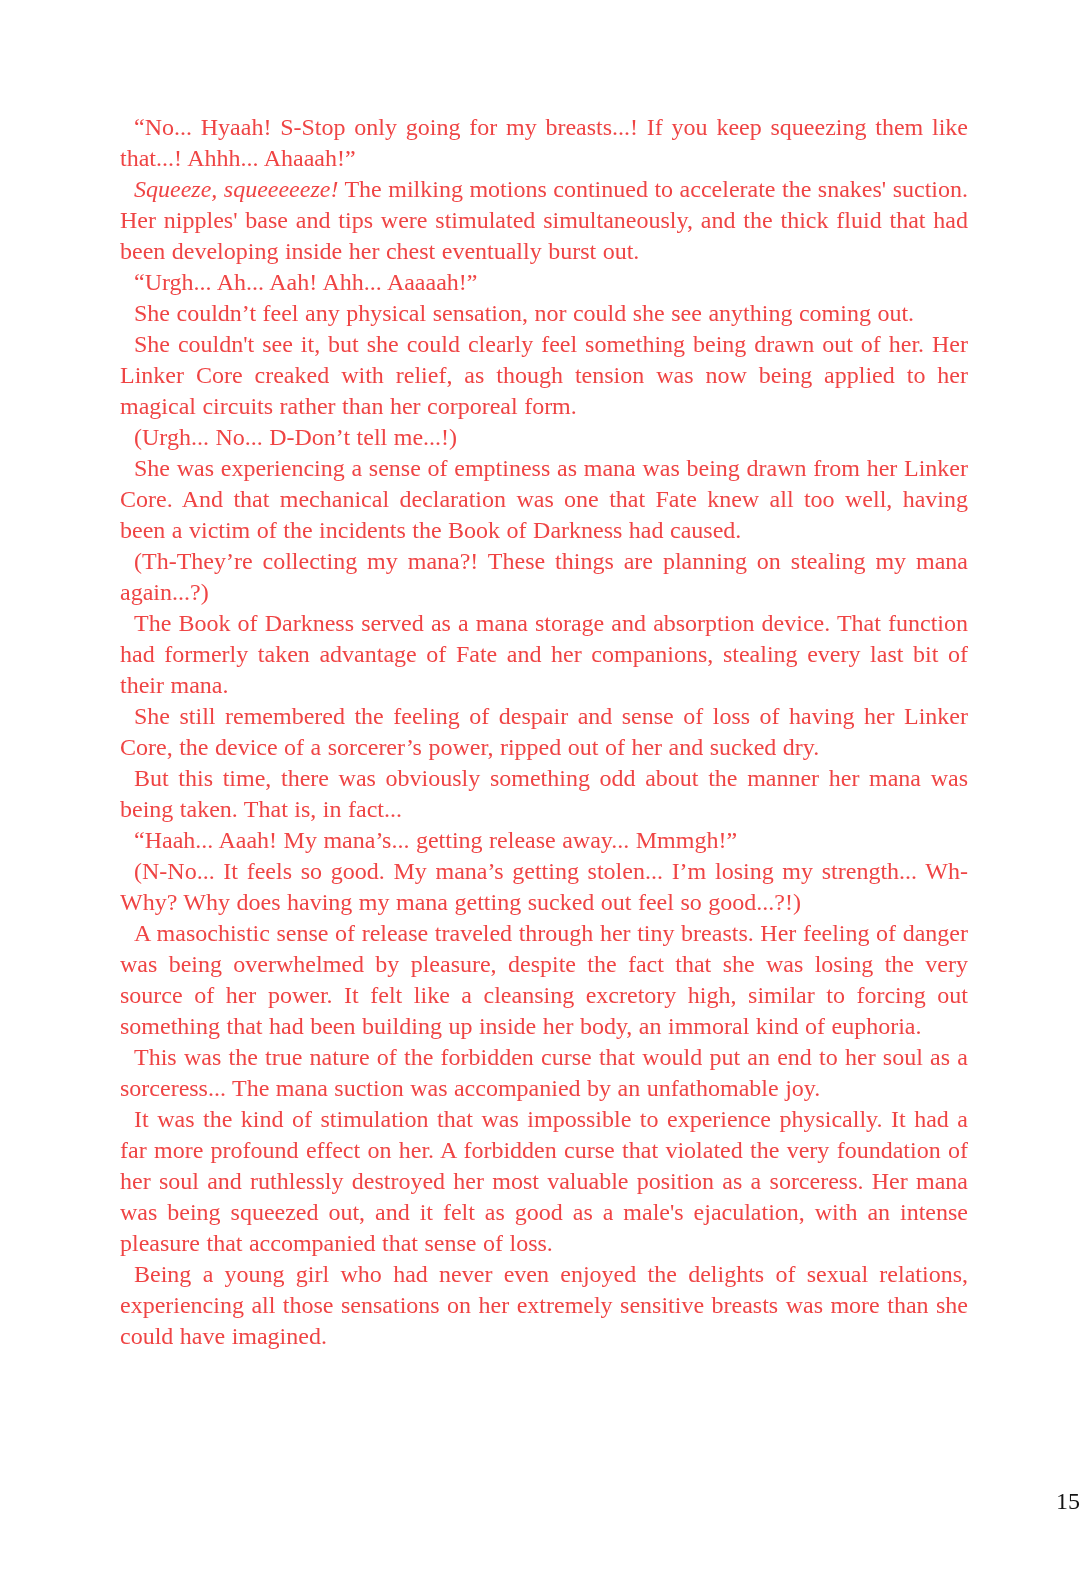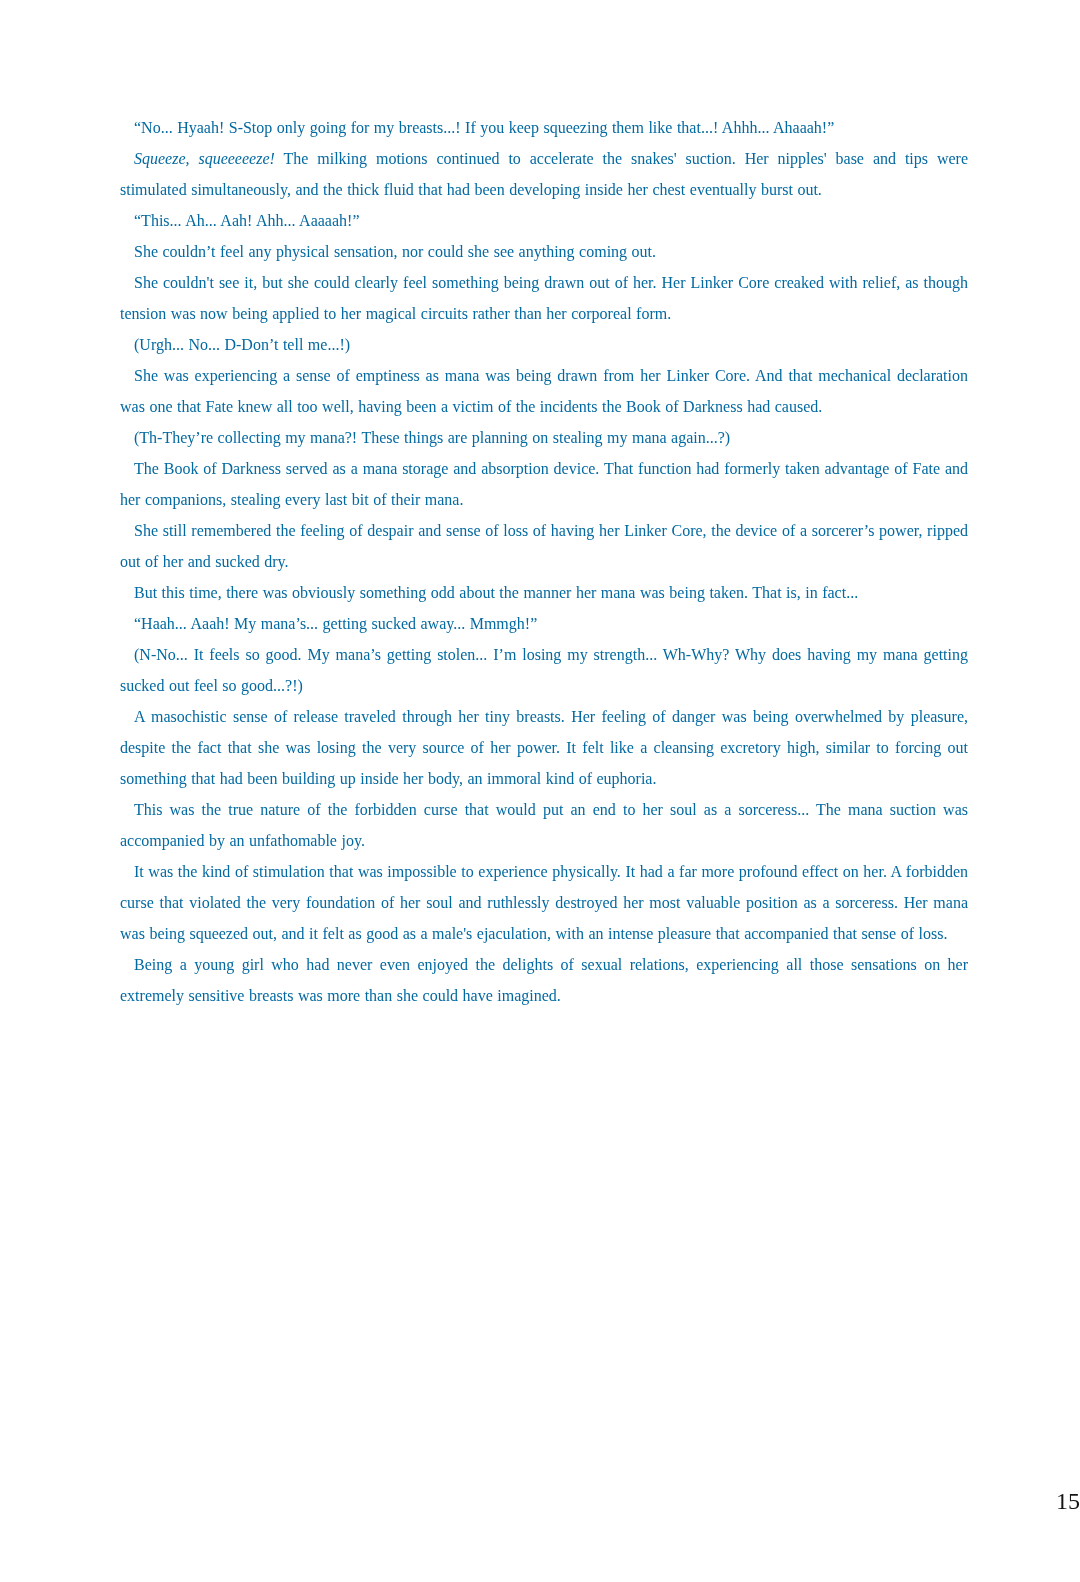--- a/index.html
+++ b/index.html
@@ -19,23 +19,23 @@
     left: 120px;
     top: 112px;
     width: 848px;
     text-align: justify;
   }
   .text-block p {
     margin: 0;
     padding: 0;
     text-indent: 14px;
     font-family: "Liberation Serif", "DejaVu Serif", serif;
-    font-size: 16px;
+    font-size: 24px;
     line-height: 31px;
-    color: #0369a1;
+    color: #ef4444;
     word-spacing: 0.5px;
   }
   .text-block p em {
     font-style: italic;
   }
   .page-number {
     position: absolute;
     left: 0;
     top: 1488px;
     width: 100%;
@@ -45,30 +45,30 @@
     color: #141414;
   }
 </style>
 </head>
 <body>
 
 <div class="book-page">
   <div class="text-block">
       <p><span>“No... Hyaah! S-Stop only going for my breasts...! If you keep squeezing them like that...! Ahhh... Ahaaah!”</span></p>
       <p><em>Squeeze, squeeeeeze!</em><span> The milking motions continued to accelerate the snakes' suction. Her nipples' base and tips were stimulated simultaneously, and the thick fluid that had been developing inside her chest eventually burst out.</span></p>
-      <p><span>“This... Ah... Aah! Ahh... Aaaaah!”</span></p>
+      <p><span>“Urgh... Ah... Aah! Ahh... Aaaaah!”</span></p>
       <p><span>She couldn’t feel any physical sensation, nor could she see anything coming out.</span></p>
       <p><span>She couldn't see it, but she could clearly feel something being drawn out of her. Her Linker Core creaked with relief, as though tension was now being applied to her magical circuits rather than her corporeal form.</span></p>
       <p><span>(Urgh... No... D-Don’t tell me...!)</span></p>
       <p><span>She was experiencing a sense of emptiness as mana was being drawn from her Linker Core. And that mechanical declaration was one that Fate knew all too well, having been a victim of the incidents the Book of Darkness had caused.</span></p>
       <p><span>(Th-They’re collecting my mana?! These things are planning on stealing my mana again...?)</span></p>
       <p><span>The Book of Darkness served as a mana storage and absorption device. That function had formerly taken advantage of Fate and her companions, stealing every last bit of their mana.</span></p>
       <p><span>She still remembered the feeling of despair and sense of loss of having her Linker Core, the device of a sorcerer’s power, ripped out of her and sucked dry.</span></p>
       <p><span>But this time, there was obviously something odd about the manner her mana was being taken. That is, in fact...</span></p>
-      <p><span>“Haah... Aaah! My mana’s... getting sucked away... Mmmgh!”</span></p>
+      <p><span>“Haah... Aaah! My mana’s... getting release away... Mmmgh!”</span></p>
       <p><span>(N-No... It feels so good. My mana’s getting stolen... I’m losing my strength... Wh-Why? Why does having my mana getting sucked out feel so good...?!)</span></p>
       <p><span>A masochistic sense of release traveled through her tiny breasts. Her feeling of danger was being overwhelmed by pleasure, despite the fact that she was losing the very source of her power. It felt like a cleansing excretory high, similar to forcing out something that had been building up inside her body, an immoral kind of euphoria.</span></p>
       <p><span>This was the true nature of the forbidden curse that would put an end to her soul as a sorceress... The mana suction was accompanied by an unfathomable joy.</span></p>
       <p><span>It was the kind of stimulation that was impossible to experience physically. It had a far more profound effect on her. A forbidden curse that violated the very foundation of her soul and ruthlessly destroyed her most valuable position as a sorceress. Her mana was being squeezed out, and it felt as good as a male's ejaculation, with an intense pleasure that accompanied that sense of loss.</span></p>
       <p><span>Being a young girl who had never even enjoyed the delights of sexual relations, experiencing all those sensations on her extremely sensitive breasts was more than she could have imagined.</span></p>
     </div>
   <div class="page-number">15</div>
 </div>
 
 </body></html>

